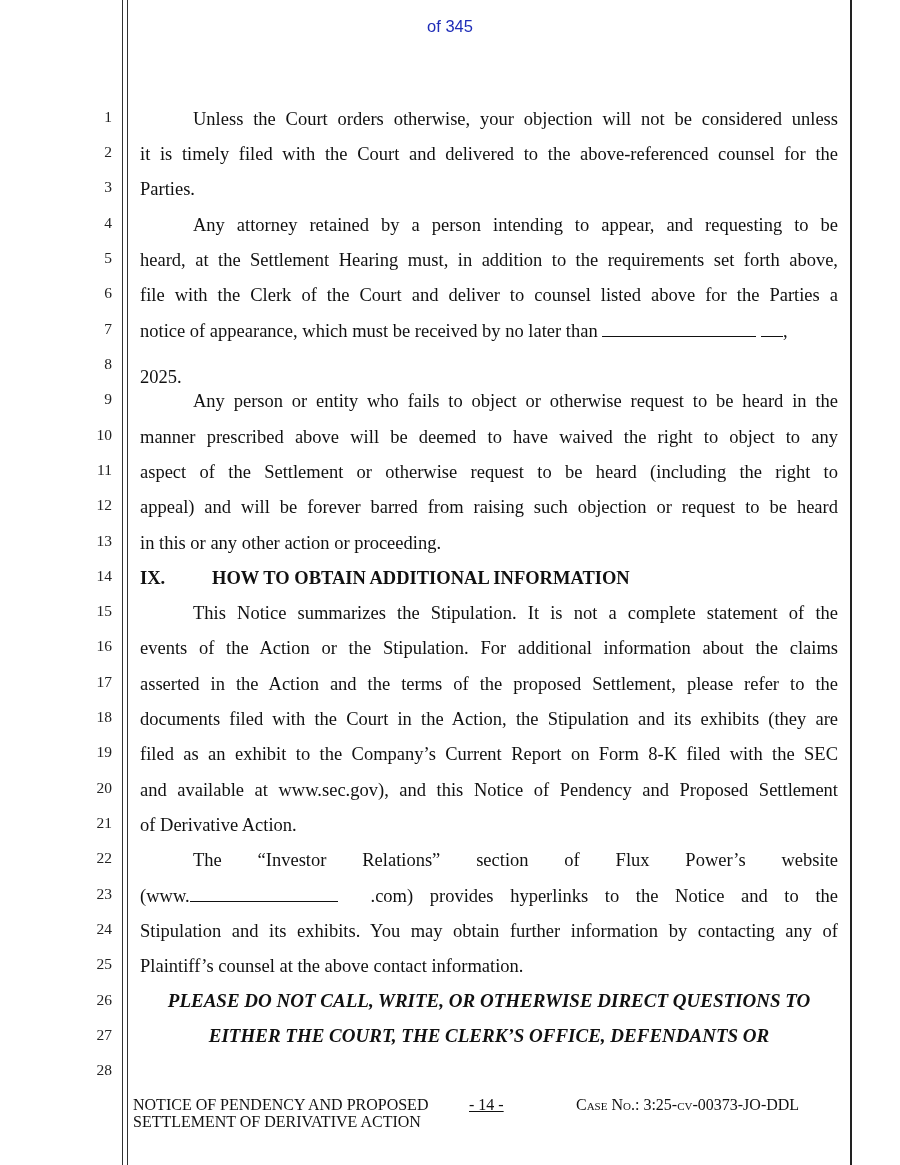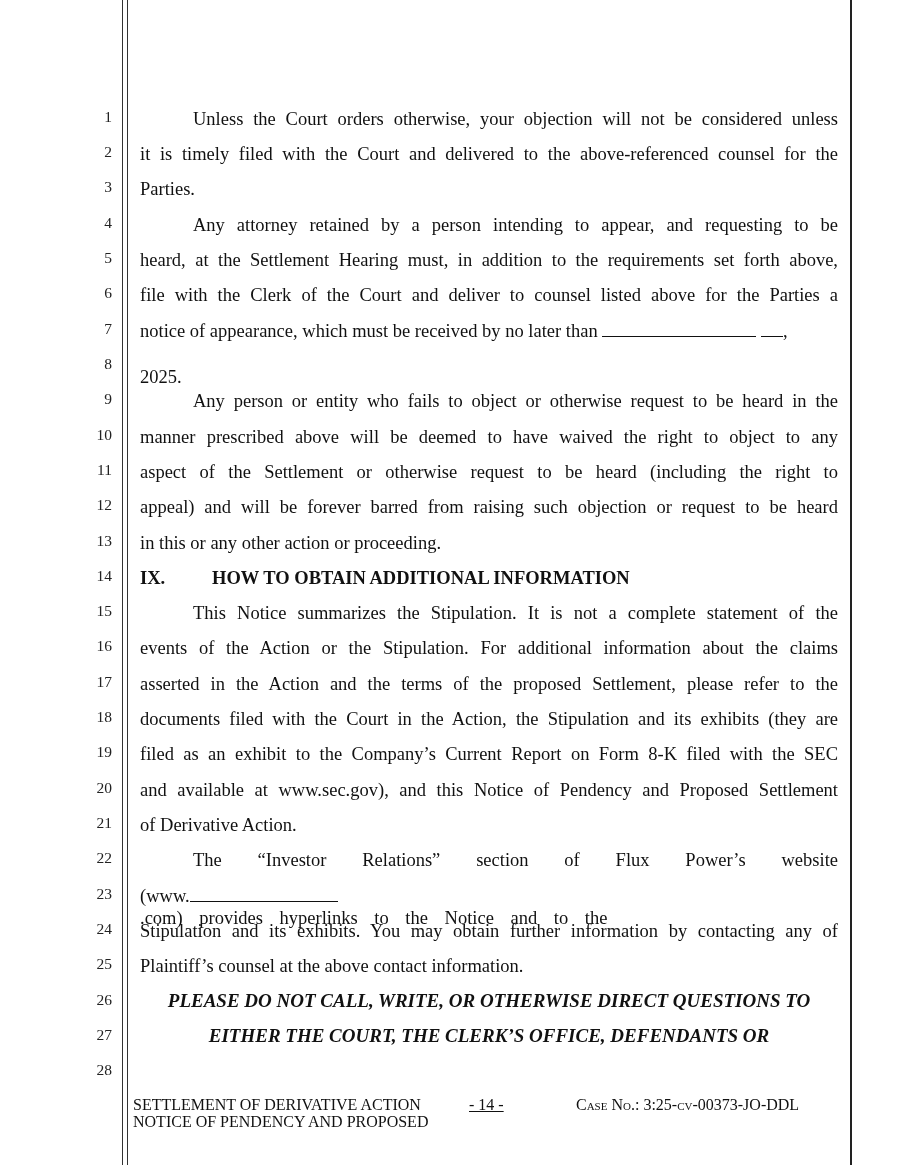--- a/index.html
+++ b/index.html
@@ -40,20 +40,21 @@
     .sc { font-variant: small-caps; }
   </style>
 </head>
 <body>
 
 <div class="rule l1"></div>
 <div class="rule l2"></div>
 <div class="rule r1"></div>
 
 <div class="stamp">
+  <div>of 345</div>
 </div>
 
 <div class="linenos">
   <div class="lineno" style="top:108px">1</div>
   <div class="lineno" style="top:143px">2</div>
   <div class="lineno" style="top:178px">3</div>
   <div class="lineno" style="top:214px">4</div>
   <div class="lineno" style="top:249px">5</div>
   <div class="lineno" style="top:284px">6</div>
   <div class="lineno" style="top:320px">7</div>
@@ -107,34 +108,34 @@
 
   <div class="ln just ind" style="top:602px">This Notice summarizes the Stipulation.  It is not a complete statement of the</div>
   <div class="ln just" style="top:637px">events of the Action or the Stipulation.  For additional information about the claims</div>
   <div class="ln just" style="top:673px">asserted in the Action and the terms of the proposed Settlement, please refer to the</div>
   <div class="ln just" style="top:708px">documents filed with the Court in the Action, the Stipulation and its exhibits (they are</div>
   <div class="ln just" style="top:743px">filed as an exhibit to the Company’s Current Report on Form 8-K filed with the SEC</div>
   <div class="ln just" style="top:779px">and available at www.sec.gov), and this Notice of Pendency and Proposed Settlement</div>
   <div class="ln" style="top:814px">of Derivative Action.</div>
 
   <div class="ln just ind" style="top:849px">The “Investor Relations” section of Flux Power’s website</div>
-  <div class="ln" style="top:885px; display:flex; justify-content:space-between;flex-direction:column;">
+  <div class="ln" style="top:885px; display:flex; justify-content:space-between;">
     <span><span>(www.</span><span class="blank" style="width:148px"></span></span>
     <span style="word-spacing:12px;">.com) provides hyperlinks to the Notice and to the</span>
   </div>
   <div class="ln just" style="top:920px">Stipulation and its exhibits.  You may obtain further information by contacting any of</div>
   <div class="ln" style="top:955px">Plaintiff’s counsel at the above contact information.</div>
 
   <div class="ln warn" style="top:990px">PLEASE DO NOT CALL, WRITE, OR OTHERWISE DIRECT QUESTIONS TO</div>
   <div class="ln warn" style="top:1025px">EITHER THE COURT, THE CLERK’S OFFICE, DEFENDANTS OR</div>
 </div>
 
 <div class="footer">
   <div class="left">
+    <div>NOTICE OF PENDENCY AND PROPOSED</div>
     <div>SETTLEMENT OF DERIVATIVE ACTION</div>
-    <div>NOTICE OF PENDENCY AND PROPOSED</div>
   </div>
   <div class="page">- 14 -</div>
   <div class="case">
     <span class="sc">Case No.:</span>
     <span class="sc">3:25-cv-00373-JO-DDL</span>
   </div>
 </div>
 
 </body></html>

